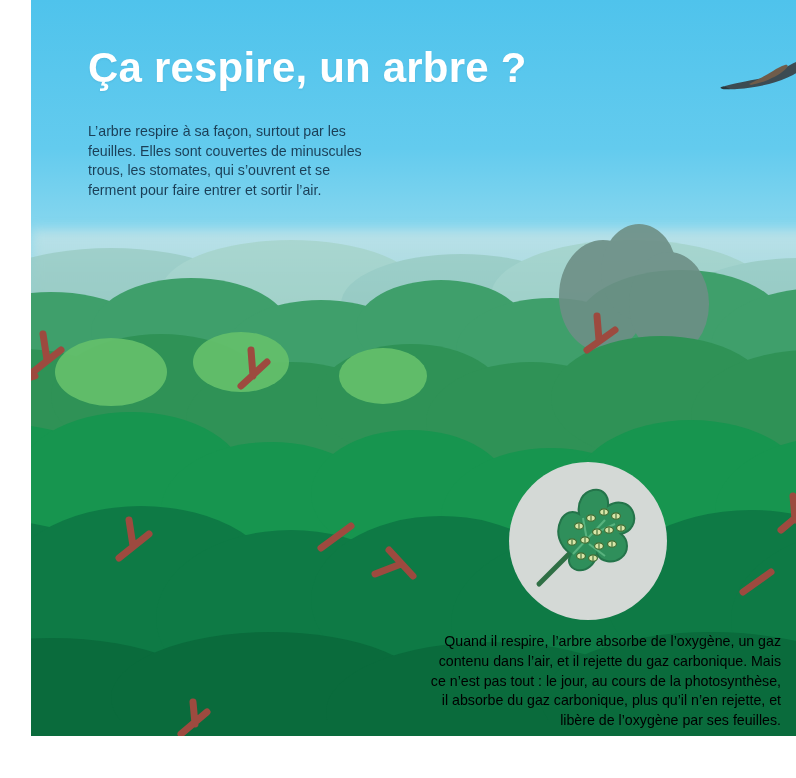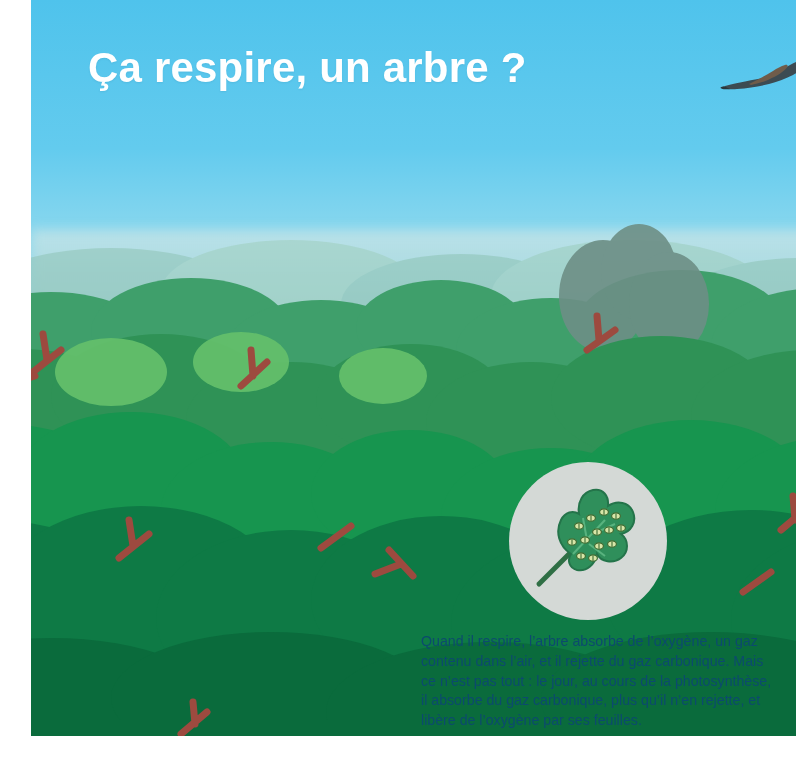--- a/index.html
+++ b/index.html
@@ -69,21 +69,22 @@
   .intro p { margin: 0; }
 
   
   .bottom-text {
     position: absolute;
     left: 390px;
     top: 632px;
     width: 360px;
     font-size: 14.2px;
     line-height: 19.8px;
-    color: #0c4a6e;
+    color: #000000;
+    text-align: right;
   }
   .bottom-text p { margin: 0; }
 
   
   .medallion {
     position: absolute;
     left: 478px;
     top: 462px;
     width: 158px;
     height: 158px;
@@ -217,20 +218,23 @@
       <path d="M596 150 l28 -20 M608 140 l-2 -24"></path>
       <path d="M790 330 l26 -22 M804 320 l-2 -24"></path>
       <path d="M752 392 l28 -20"></path>
       <path d="M190 534 l26 -22 M204 524 l-2 -22"></path>
       <path d="M840 250 l24 -20"></path>
     </g>
   </svg>
 
   <div class="title">Ça respire, un arbre ?</div>
 
+  <div class="intro">
+    <p>L’arbre respire à sa façon, surtout par les feuilles. Elles sont couvertes de minuscules trous, les stomates, qui s’ouvrent et se ferment pour faire entrer et sortir l’air.</p>
+  </div>
 
   <div class="medallion">
     <svg width="158" height="158" viewBox="0 0 158 158">
 
       <path d="M30 122 C40 112 52 100 62 90" stroke="#2f6f45" stroke-width="5" fill="none" stroke-linecap="round"></path>
 
       <path d="M62 92
                C50 84 46 70 52 58
                C56 50 64 48 70 52
                C68 40 74 30 84 28

